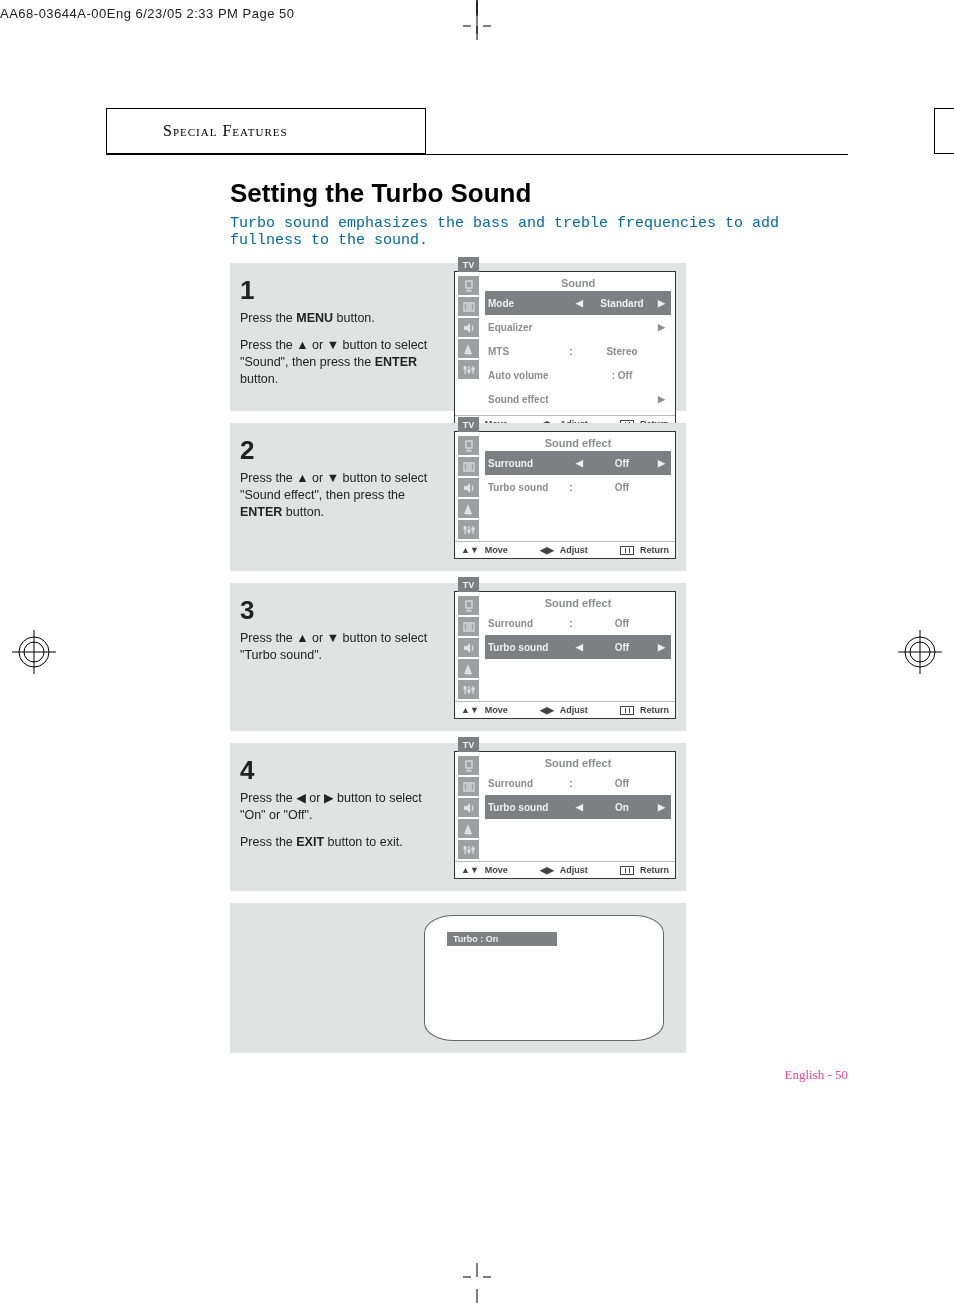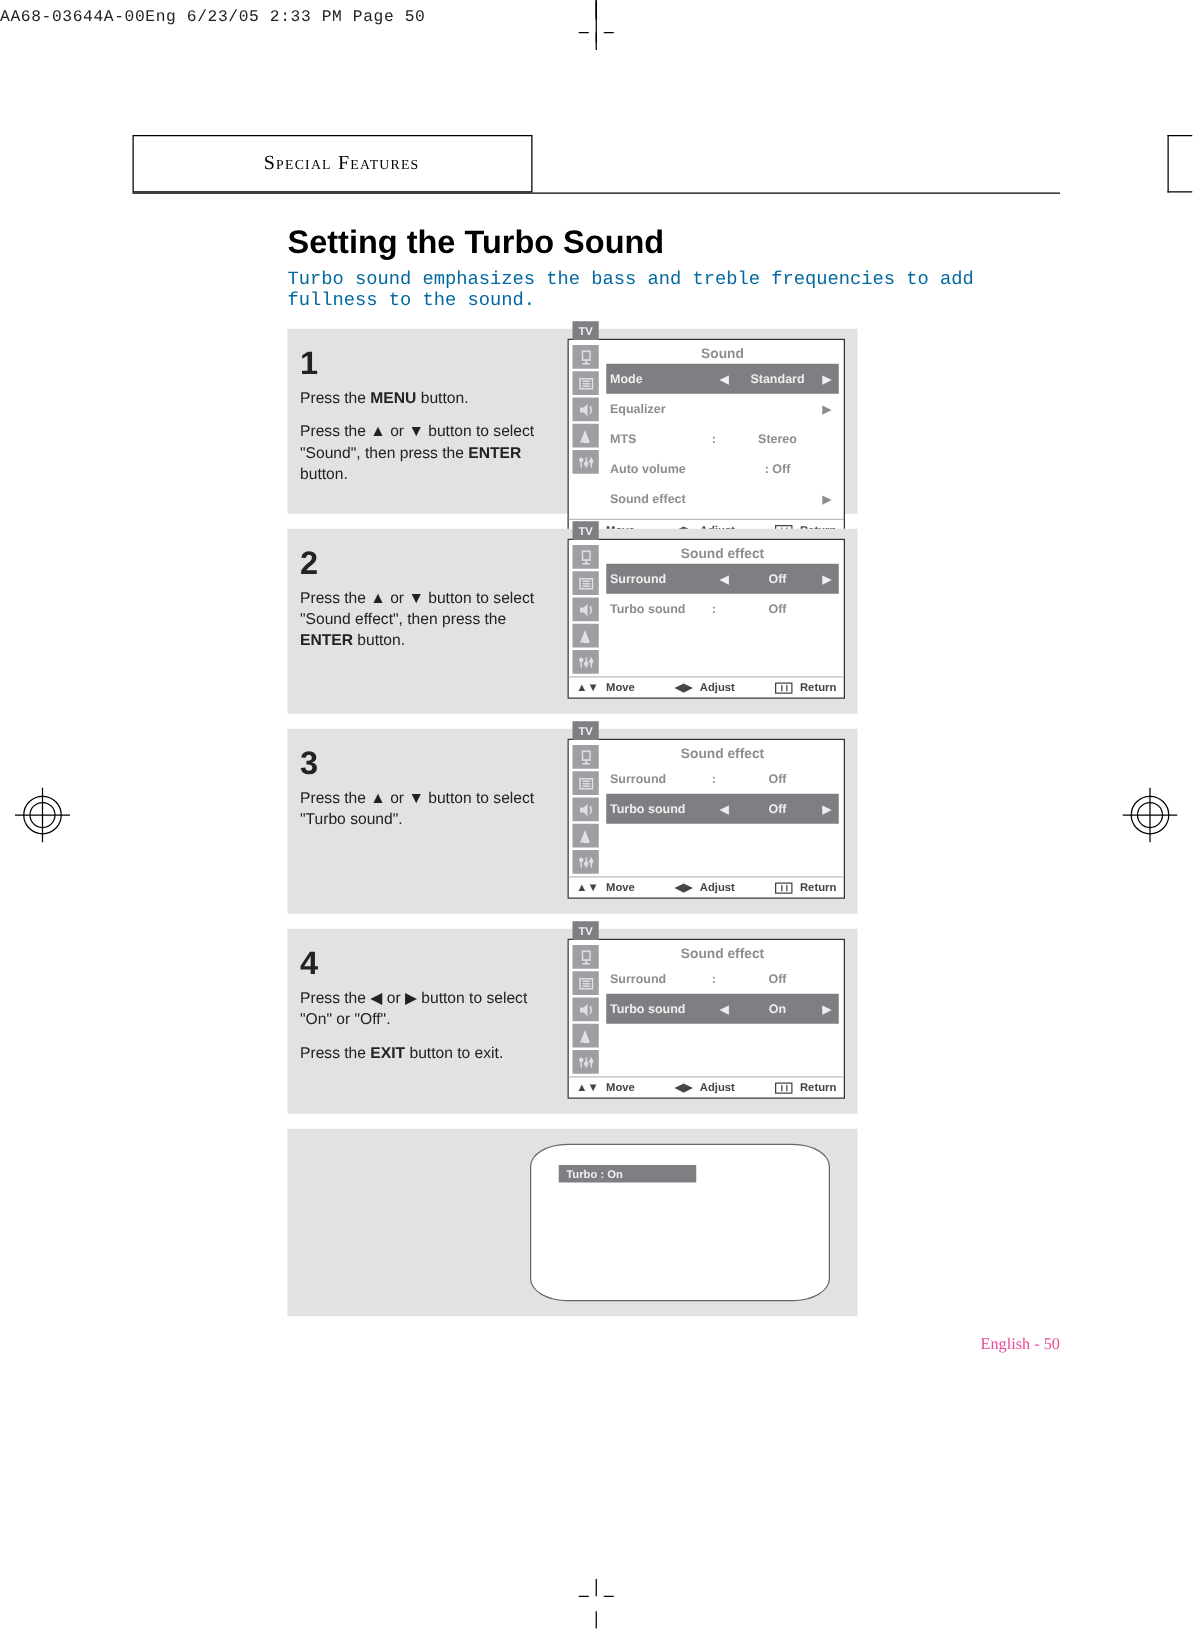--- a/index.html
+++ b/index.html
@@ -8,21 +8,21 @@
     font-family: Arial, Helvetica, sans-serif;
     width: 954px;
     height: 1303px;
     position: relative;
     color: #000;
   }
   .header-line {
     position: absolute;
     top: 6px;
     left: 0;
-    font-family: Liberation Mono, monospace;
+    font-family: Liberation Sans, sans-serif;
     font-size: 13px;
     letter-spacing: 0.5px;
     color: #222;
   }
   .crop-top-center {
     position: absolute;
     top: 0; left: 50%; transform: translateX(-50%);
     width: 40px; height: 40px;
   }
   .crop-top-center svg { display:block; }
@@ -59,21 +59,21 @@
   }
   .section-header-box {
     position: absolute;
     top: 76px;
     left: 30px;
     width: 320px;
     height: 46px;
     border: 1.2px solid #000;
     display: flex;
     align-items: center;
-    padding-left: 104px;
+    padding-left: 56px;
   }
   .section-header-text {
     font-family: Georgia, "Times New Roman", serif;
     font-size: 16px;
     letter-spacing: 1px;
     font-variant: small-caps;
   }
   .section-rule {
     position: absolute;
     top: 122px;

